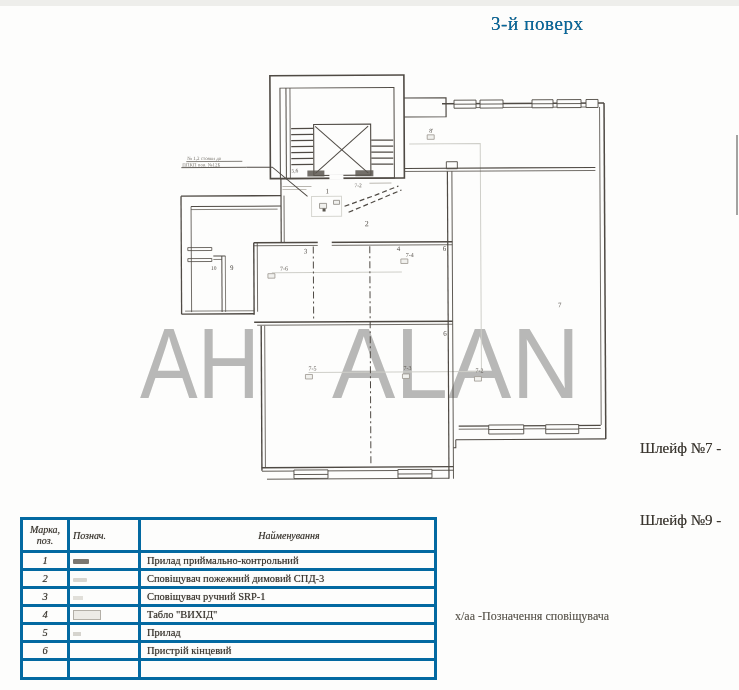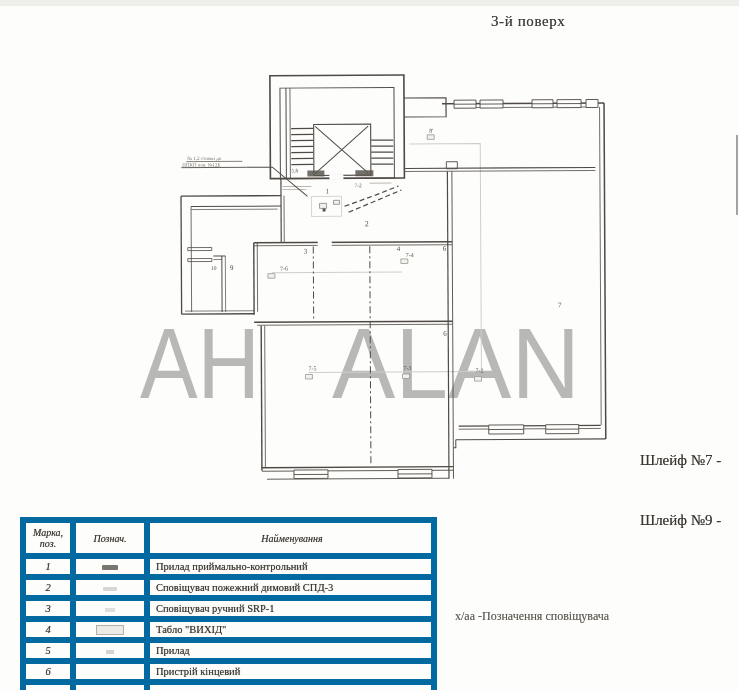--- a/index.html
+++ b/index.html
@@ -4,52 +4,52 @@
 <style>
   html,body{margin:0;padding:0;}
   body{
     width:739px;height:690px;position:relative;overflow:hidden;
     background:#fdfdfc;
     font-family:"Liberation Serif", serif;
   }
   .scan-band{position:absolute;left:0;top:0;width:739px;height:6px;background:#e7e7e4;opacity:.7;}
   .page-title{
     position:absolute;left:491px;top:13px;
-    font-size:15px;letter-spacing:.6px;color:#404040;
+    font-size:19px;letter-spacing:.6px;color:#0369a1;
     text-shadow:0 0 .6px rgba(40,37,30,.75);
     white-space:nowrap;
   }
   .plan-svg{position:absolute;left:0;top:0;}
   .loop-label{
     position:absolute;left:640px;
     font-size:15px;color:#3a362f;white-space:nowrap;
     text-shadow:0 0 .5px rgba(50,45,40,.6);
   }
-  .loop-7{top:452px;}
+  .loop-7{top:440px;}
   .loop-8{top:512px;}
   .notes{
     position:absolute;left:455px;top:611px;width:280px;
     font-size:12px;line-height:11.5px;color:#5e5a52;
     text-shadow:0 0 .5px rgba(90,85,75,.5);
   }
   .notes .n2{padding-left:9px;}
   .notes .n3{padding-left:6px;}
   .legend{
     position:absolute;left:20px;top:517px;width:417px;
     border-collapse:collapse;table-layout:fixed;
     font-size:10.5px;color:#39352e;
     text-shadow:0 0 .7px rgba(55,50,44,.65);
   }
   .legend th,.legend td{
-    border:6px solid #0369a1;
+    border:3px solid #0369a1;
     padding:0 3px;height:15px;overflow:hidden;white-space:nowrap;
   }
   .legend th{font-style:italic;font-weight:normal;font-size:10px;height:30px;}
   .legend .c1{width:38px;text-align:center;}
-  .legend .c2{width:62px;text-align:center;}
+  .legend .c2{width:62px;text-align:left;}
   .legend .c3{text-align:left;padding-left:6px;}
   .legend td.c1{font-style:italic;}
   .sym{display:inline-block;vertical-align:middle;}
   .sym-dark{width:16px;height:5px;background:#47433c;opacity:.72;border-radius:1px;}
   .sym-smudge{width:14px;height:4px;background:#c7c4bd;opacity:.7;border-radius:1px;}
   .sym-faint{width:10px;height:4px;background:#d4d1ca;opacity:.7;}
   .sym-box{width:26px;height:8px;border:1px solid #b3afa7;background:#edebe6;}
   .sym-dot{width:8px;height:4px;background:#ccc9c2;opacity:.8;}
   .edge-artifact{position:absolute;left:736px;top:135px;width:2px;height:80px;background:#8c8c89;opacity:.8;}
 </style>

